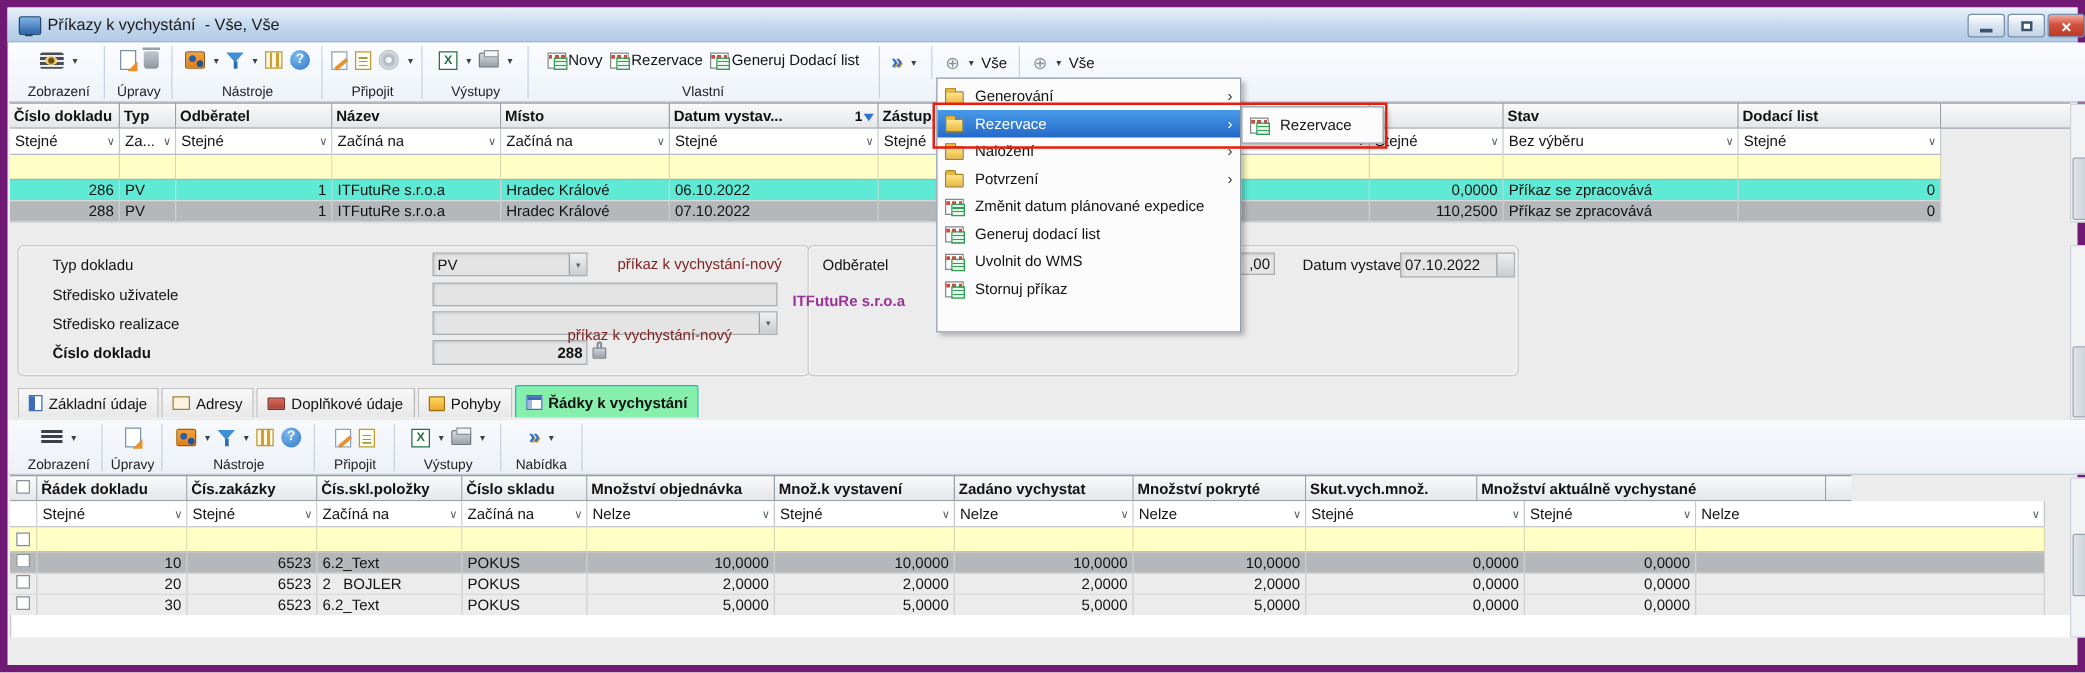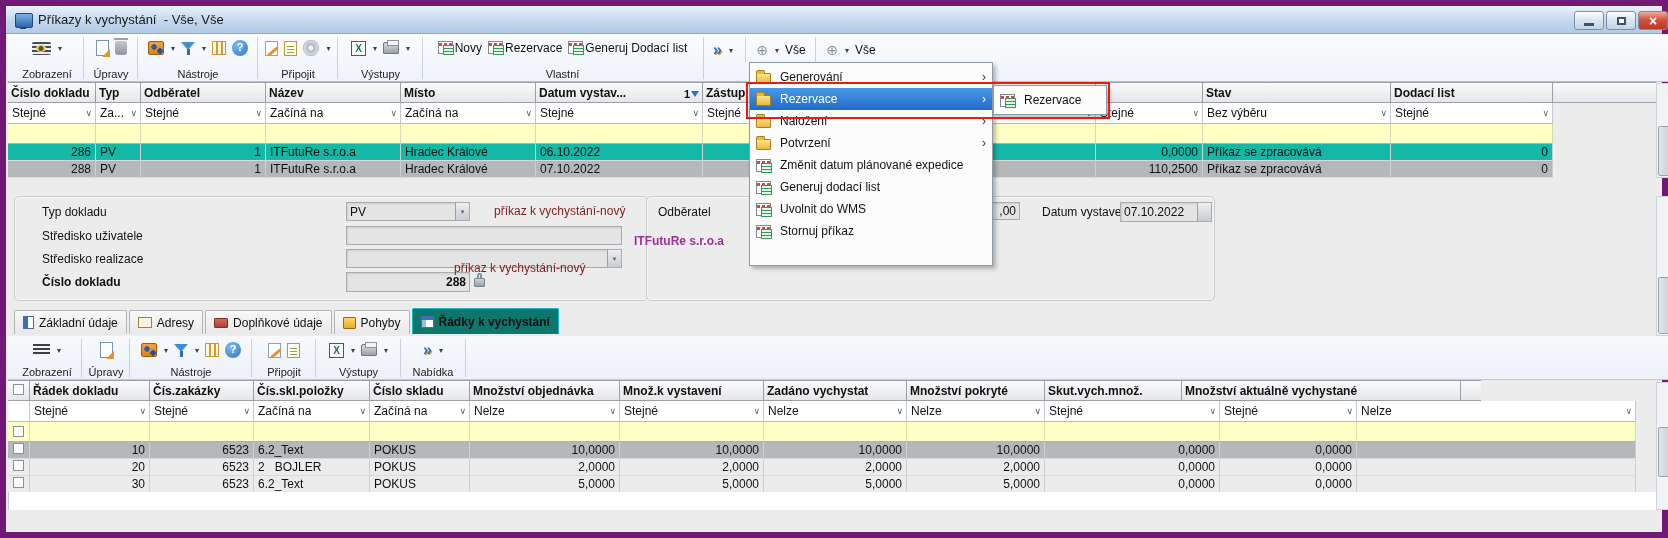--- a/index.html
+++ b/index.html
@@ -15,21 +15,21 @@
   .minbar{width:10px;height:3px;background:#39536e;margin-top:8px}
   .restbox{width:9px;height:8px;border:2px solid #39536e;box-sizing:border-box;background:#fff}
   
   .toolbar1{position:absolute;left:1px;top:28px;width:1666px;height:48px;background:linear-gradient(#fbfcfe,#eef3f9);border-bottom:1px solid #b9c4d2;box-sizing:border-box}
   .toolbar2{position:absolute;left:1px;top:330px;width:1666px;height:44px;background:linear-gradient(#f7f9fc,#edf1f7);border-bottom:1px solid #c3cbd6;box-sizing:border-box}
   .tbgroup{position:absolute;display:flex;flex-direction:column;align-items:center;justify-content:space-between}
   .icorow{display:flex;align-items:center;gap:6px;height:24px}
   .tblabel{font-size:11px;color:#222;white-space:nowrap}
   .vsep{position:absolute;width:1px;background:#c9d2de}
   .dd{font-size:8px;color:#39424c;margin-left:1px}
-  .chevbtn{display:flex;gap:2px}
+  .chevbtn{display:flex;align-items:center;gap:2px}
   
   .ic{display:inline-block;position:relative;box-sizing:border-box}
   .ico-view{width:19px;height:13px;background:repeating-linear-gradient(#4a4f55 0 2px,#e9edf2 2px 4px);border-radius:2px}
   .ico-view::after{content:"";position:absolute;left:4px;top:3px;width:10px;height:7px;border-radius:50%;background:radial-gradient(circle,#6e4e12 2px,#e8c45a 3px,#f5e3a8 5px)}
   .ico-lines{width:17px;height:12px;background:repeating-linear-gradient(#3c4046 0 2px,transparent 2px 4px)}
   .ico-edit{width:13px;height:16px;background:#fff;border:1px solid #7a91b0}
   .ico-edit::after{content:"";position:absolute;right:-2px;bottom:-2px;width:0;height:0;border-left:8px solid transparent;border-bottom:8px solid #e8912d}
   .ico-trash{width:12px;height:14px;background:linear-gradient(#c3c8ce,#8f969e);border-radius:2px 2px 3px 3px}
   .ico-trash::before{content:"";position:absolute;left:-1px;top:-3px;width:14px;height:2px;background:#9aa1a8}
   .ico-org{width:16px;height:14px;border:1px solid #9a5f10;border-radius:2px;background-image:radial-gradient(circle at 5px 5px,#2b5ea8 2.5px,transparent 3px),radial-gradient(circle at 11px 9px,#27538d 2.5px,transparent 3px),linear-gradient(#f2a23c,#e2801a)}
@@ -60,40 +60,40 @@
   .cbx{width:11px;height:11px;background:#fff;border:1px solid #8a9096;display:inline-block;box-sizing:border-box}
   
   .grid{position:absolute;left:2px}
   .grow{display:flex}
   .hc{height:21px;box-sizing:border-box;border-right:1px solid #9aa0a8;border-bottom:1px solid #9aa0a8;border-top:1px solid #9aa0a8;background:linear-gradient(#fafafa,#e4e6e9);font-weight:bold;padding:3px 3px 0;white-space:nowrap;overflow:hidden;display:flex;justify-content:space-between}
   .fc{height:21px;box-sizing:border-box;background:#fff;border-right:1px solid #c3c8ce;border-bottom:1px solid #b4bac0;display:flex;justify-content:space-between;align-items:center;padding:0 3px 0 4px;white-space:nowrap;overflow:hidden}
   .ftx{overflow:hidden;white-space:nowrap}
   .chev{color:#555c64;font-size:9px;flex:none}
   .yc{height:20px;box-sizing:border-box;background:#ffffc6;border-right:1px solid #d9d9b0;border-bottom:1px solid #b0b0b0;display:flex;align-items:center;padding:0 4px}
   .dc{height:17px;box-sizing:border-box;padding:1px 4px 0;border-right:1px solid #cfcfcf;border-bottom:1px solid #dadada;white-space:pre;overflow:hidden}
-  .row-blue .dc{background:#14b8a6}
+  .row-blue .dc{background:#5eead4}
   .row-sel .dc{background:#b4b8bb}
   .ar{text-align:right}
   .hfill{background:linear-gradient(#fafafa,#e4e6e9);border-bottom:1px solid #9aa0a8;border-top:1px solid #9aa0a8}
   .g1c0{width:88px}.g1c1{width:45px}.g1c2{width:125px}.g1c3{width:135px}.g1c4{width:135px}.g1c5{width:167px}.g1c6{width:193px}.g1c7{width:200px}.g1c8{width:107px}.g1c9{width:188px}.g1c10{width:162px}.g1cf{width:103px}
   .g2cb{width:22px;justify-content:center}.g2c0{width:120px}.g2c1{width:104px}.g2c2{width:116px}.g2c3{width:100px}.g2c4{width:150px}.g2c5{width:144px}.g2c6{width:143px}.g2c7{width:138px}.g2c8{width:175px}.g2c9{width:137px}.g2c10{width:279px}.g2cf{width:20px}
   .sortbadge{display:flex;align-items:center;gap:1px;flex:none}
   .sortnum{font-size:11px}
   .sarrow{width:0;height:0;border-left:4px solid transparent;border-right:4px solid transparent;border-top:6px solid #2f6fd0;display:inline-block}
   
   .gbox{position:absolute;background:#ececec;border:1px solid #c9c9c9;border-radius:5px;box-shadow:inset 0 0 0 1px #f7f7f7}
   .flabel{position:absolute;white-space:nowrap}
   .field{position:absolute;background:#e4e4e4;border:1px solid #a8adb2;box-shadow:inset 1px 1px 2px rgba(0,0,0,.10);display:flex;align-items:center;padding:0 3px;box-sizing:border-box;white-space:nowrap;overflow:hidden}
   .spin{width:13px;align-self:stretch;background:linear-gradient(#eef0f2,#c9ccd0);border-left:1px solid #9aa0a6;margin-left:auto;margin-right:-3px;flex:none;display:flex;align-items:center;justify-content:center;color:#5a6168;font-size:7px}
   .note{position:absolute;color:#7f1d1d;white-space:nowrap}
   .custname{position:absolute;color:#993399;font-weight:bold;white-space:nowrap}
   
   .tabs{position:absolute;left:8px;top:302px;display:flex;gap:2px;align-items:flex-end}
   .tab{display:flex;align-items:center;gap:5px;height:24px;padding:0 8px;background:linear-gradient(#f8f8f8,#e8e8e8);border:1px solid #b5b5b5;border-bottom:none;border-radius:2px 2px 0 0;box-sizing:border-box}
-  .tab.active{background:#0f766e;border-color:#14b8c4;font-weight:bold;height:26px}
+  .tab.active{background:#86efac;border-color:#14b8c4;font-weight:bold;height:26px}
   .tabico{display:inline-block;position:relative;box-sizing:border-box}
   .ti-doc{width:11px;height:13px;background:linear-gradient(90deg,#3c6fb8 4px,#fff 4px);border:1px solid #3c6fb8}
   .ti-card{width:14px;height:11px;background:#fdf3e0;border:1px solid #a08040}
   .ti-red{width:14px;height:10px;background:linear-gradient(#d4695c,#b04034);border:1px solid #7c2f26;border-radius:1px}
   .ti-gold{width:13px;height:12px;background:linear-gradient(#ffd75e,#e8a92c);border:1px solid #9a6d14;border-radius:1px}
   .ti-table{width:13px;height:12px;background:#fff;border:1px solid #3c6fb8;background-image:linear-gradient(#3c6fb8 0 3px,transparent 3px),linear-gradient(90deg,#9db9dd 4px,transparent 4px)}
   
   .menu{position:absolute;left:743px;top:56px;width:244px;height:204px;background:#fcfcfc;border:1px solid #8e9aa6;box-shadow:3px 3px 4px rgba(0,0,0,.25);z-index:40;padding:3px 0;box-sizing:border-box}
   .mitem{height:22px;display:flex;align-items:center;gap:9px;padding:0 6px;white-space:nowrap}
   .mitem.sel{background:linear-gradient(#479ae8,#2569c8);color:#fff}

